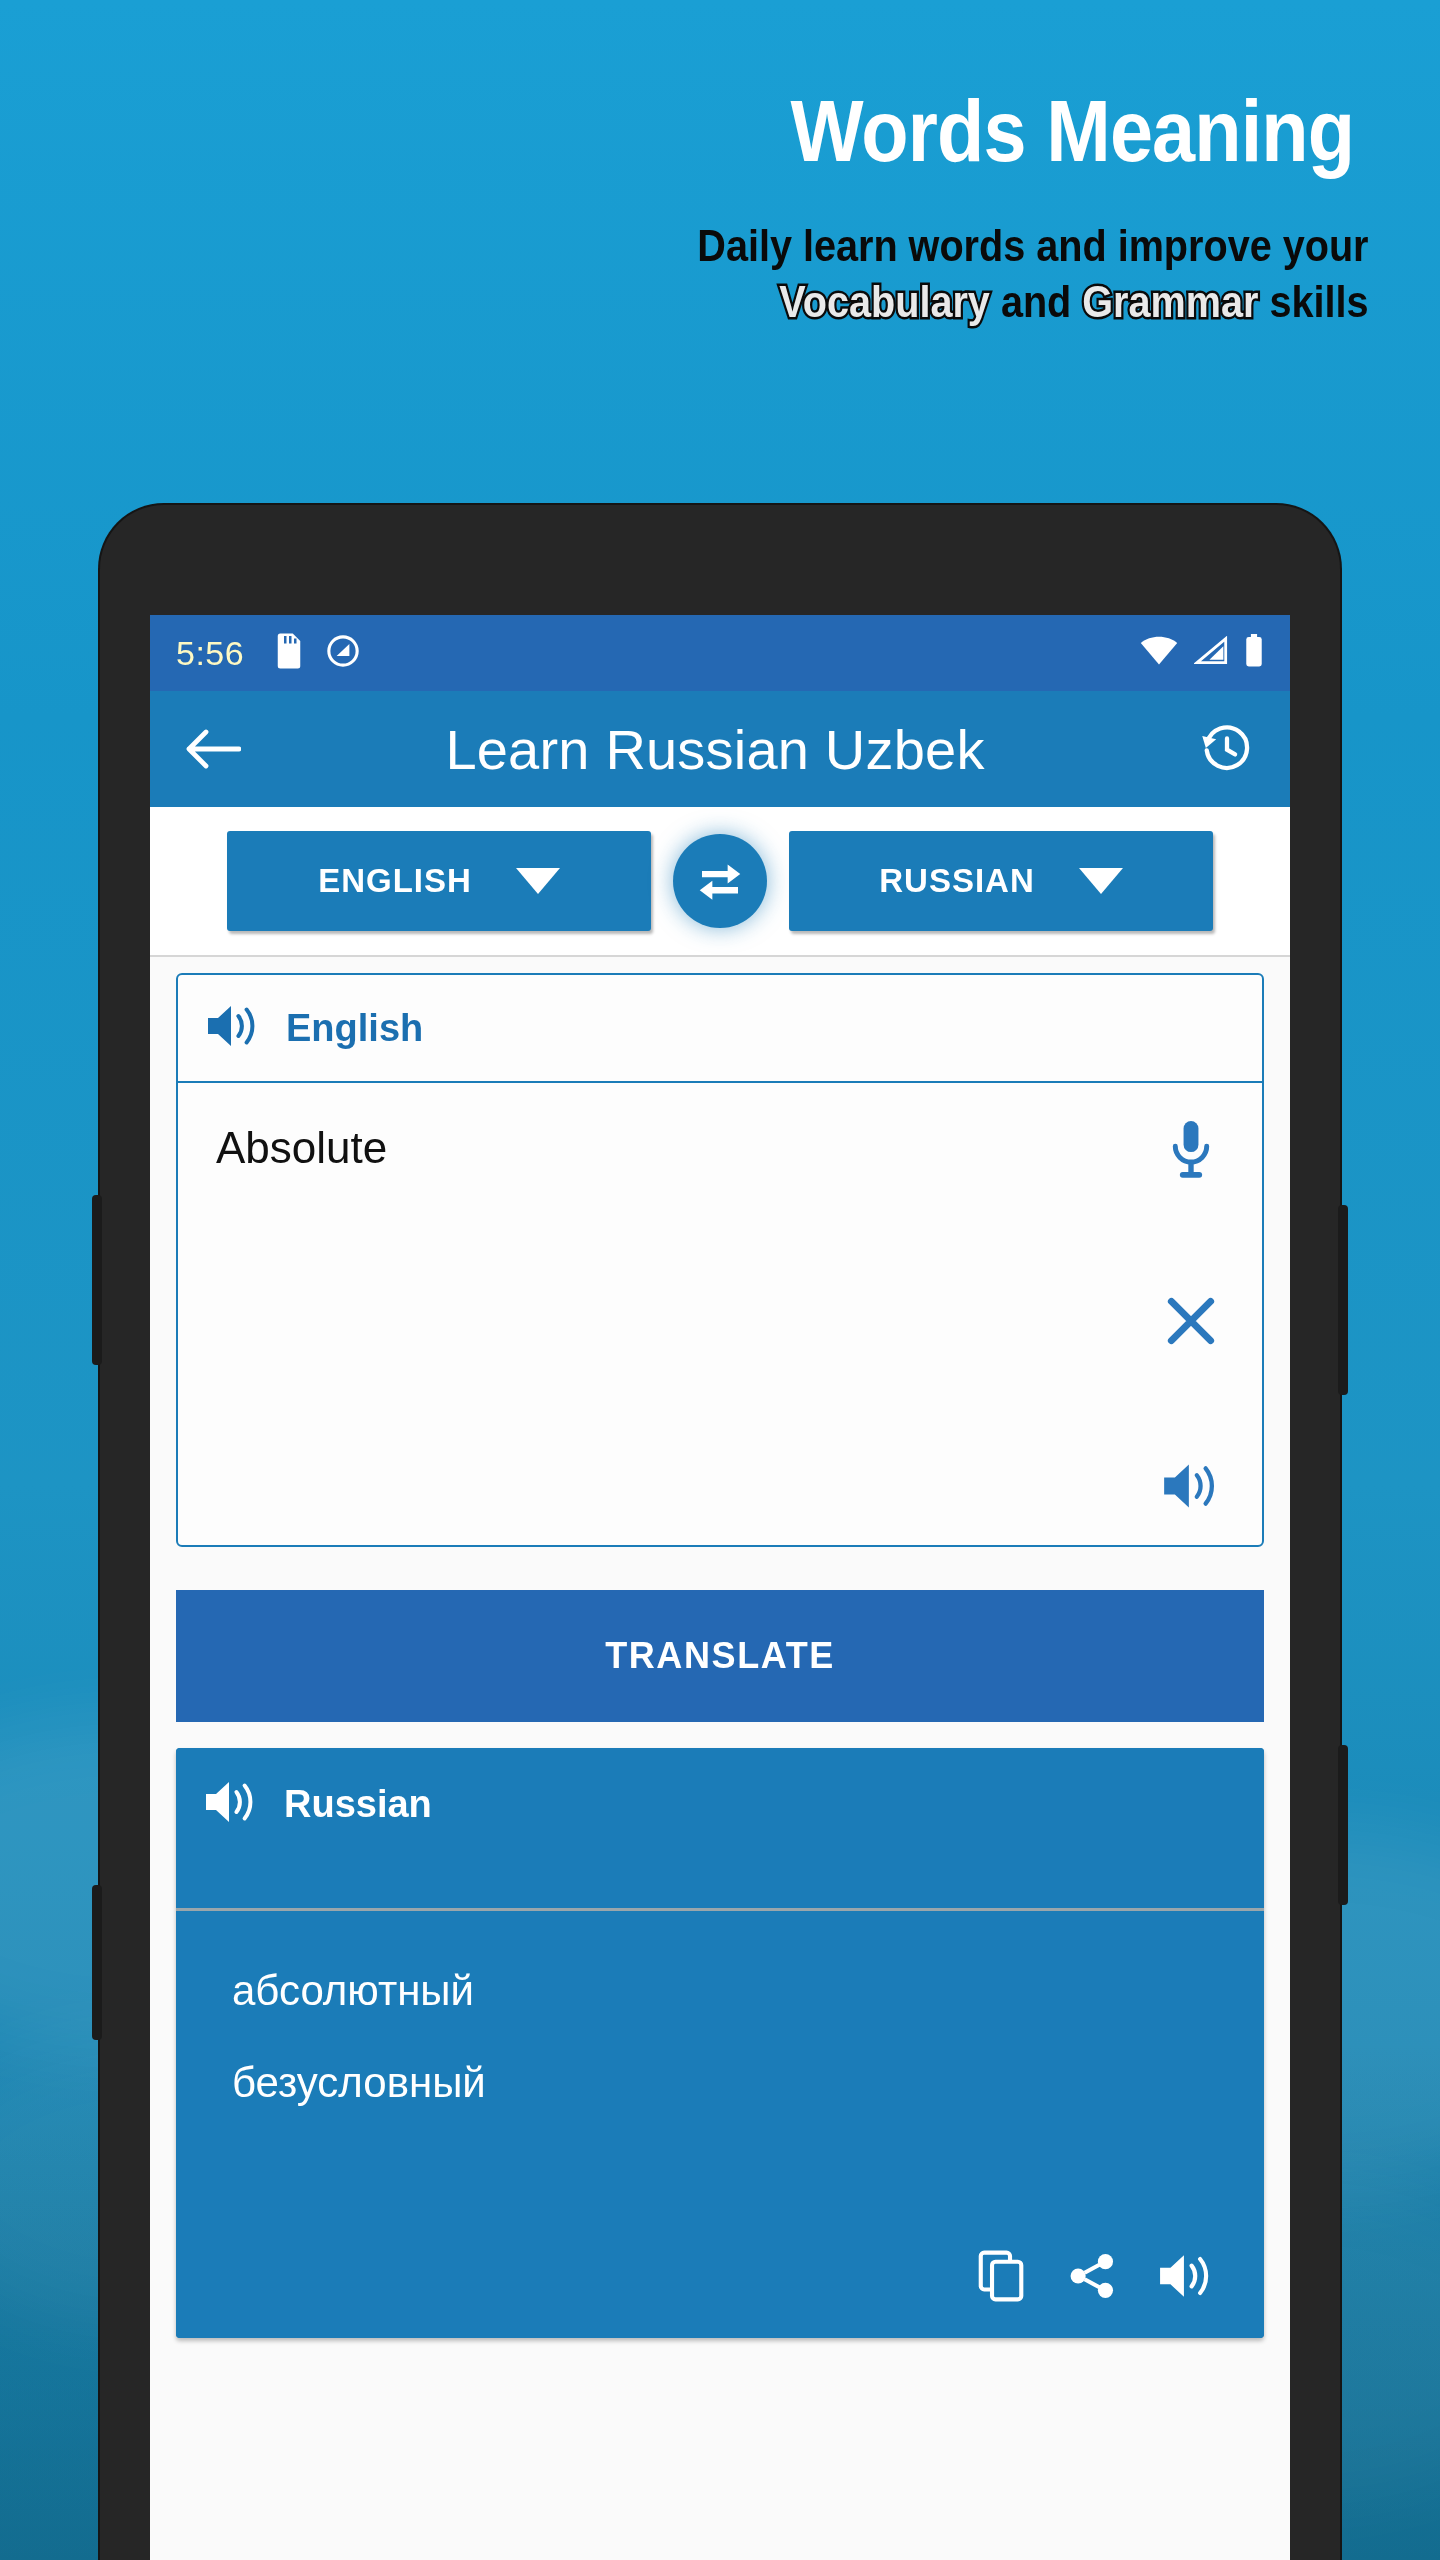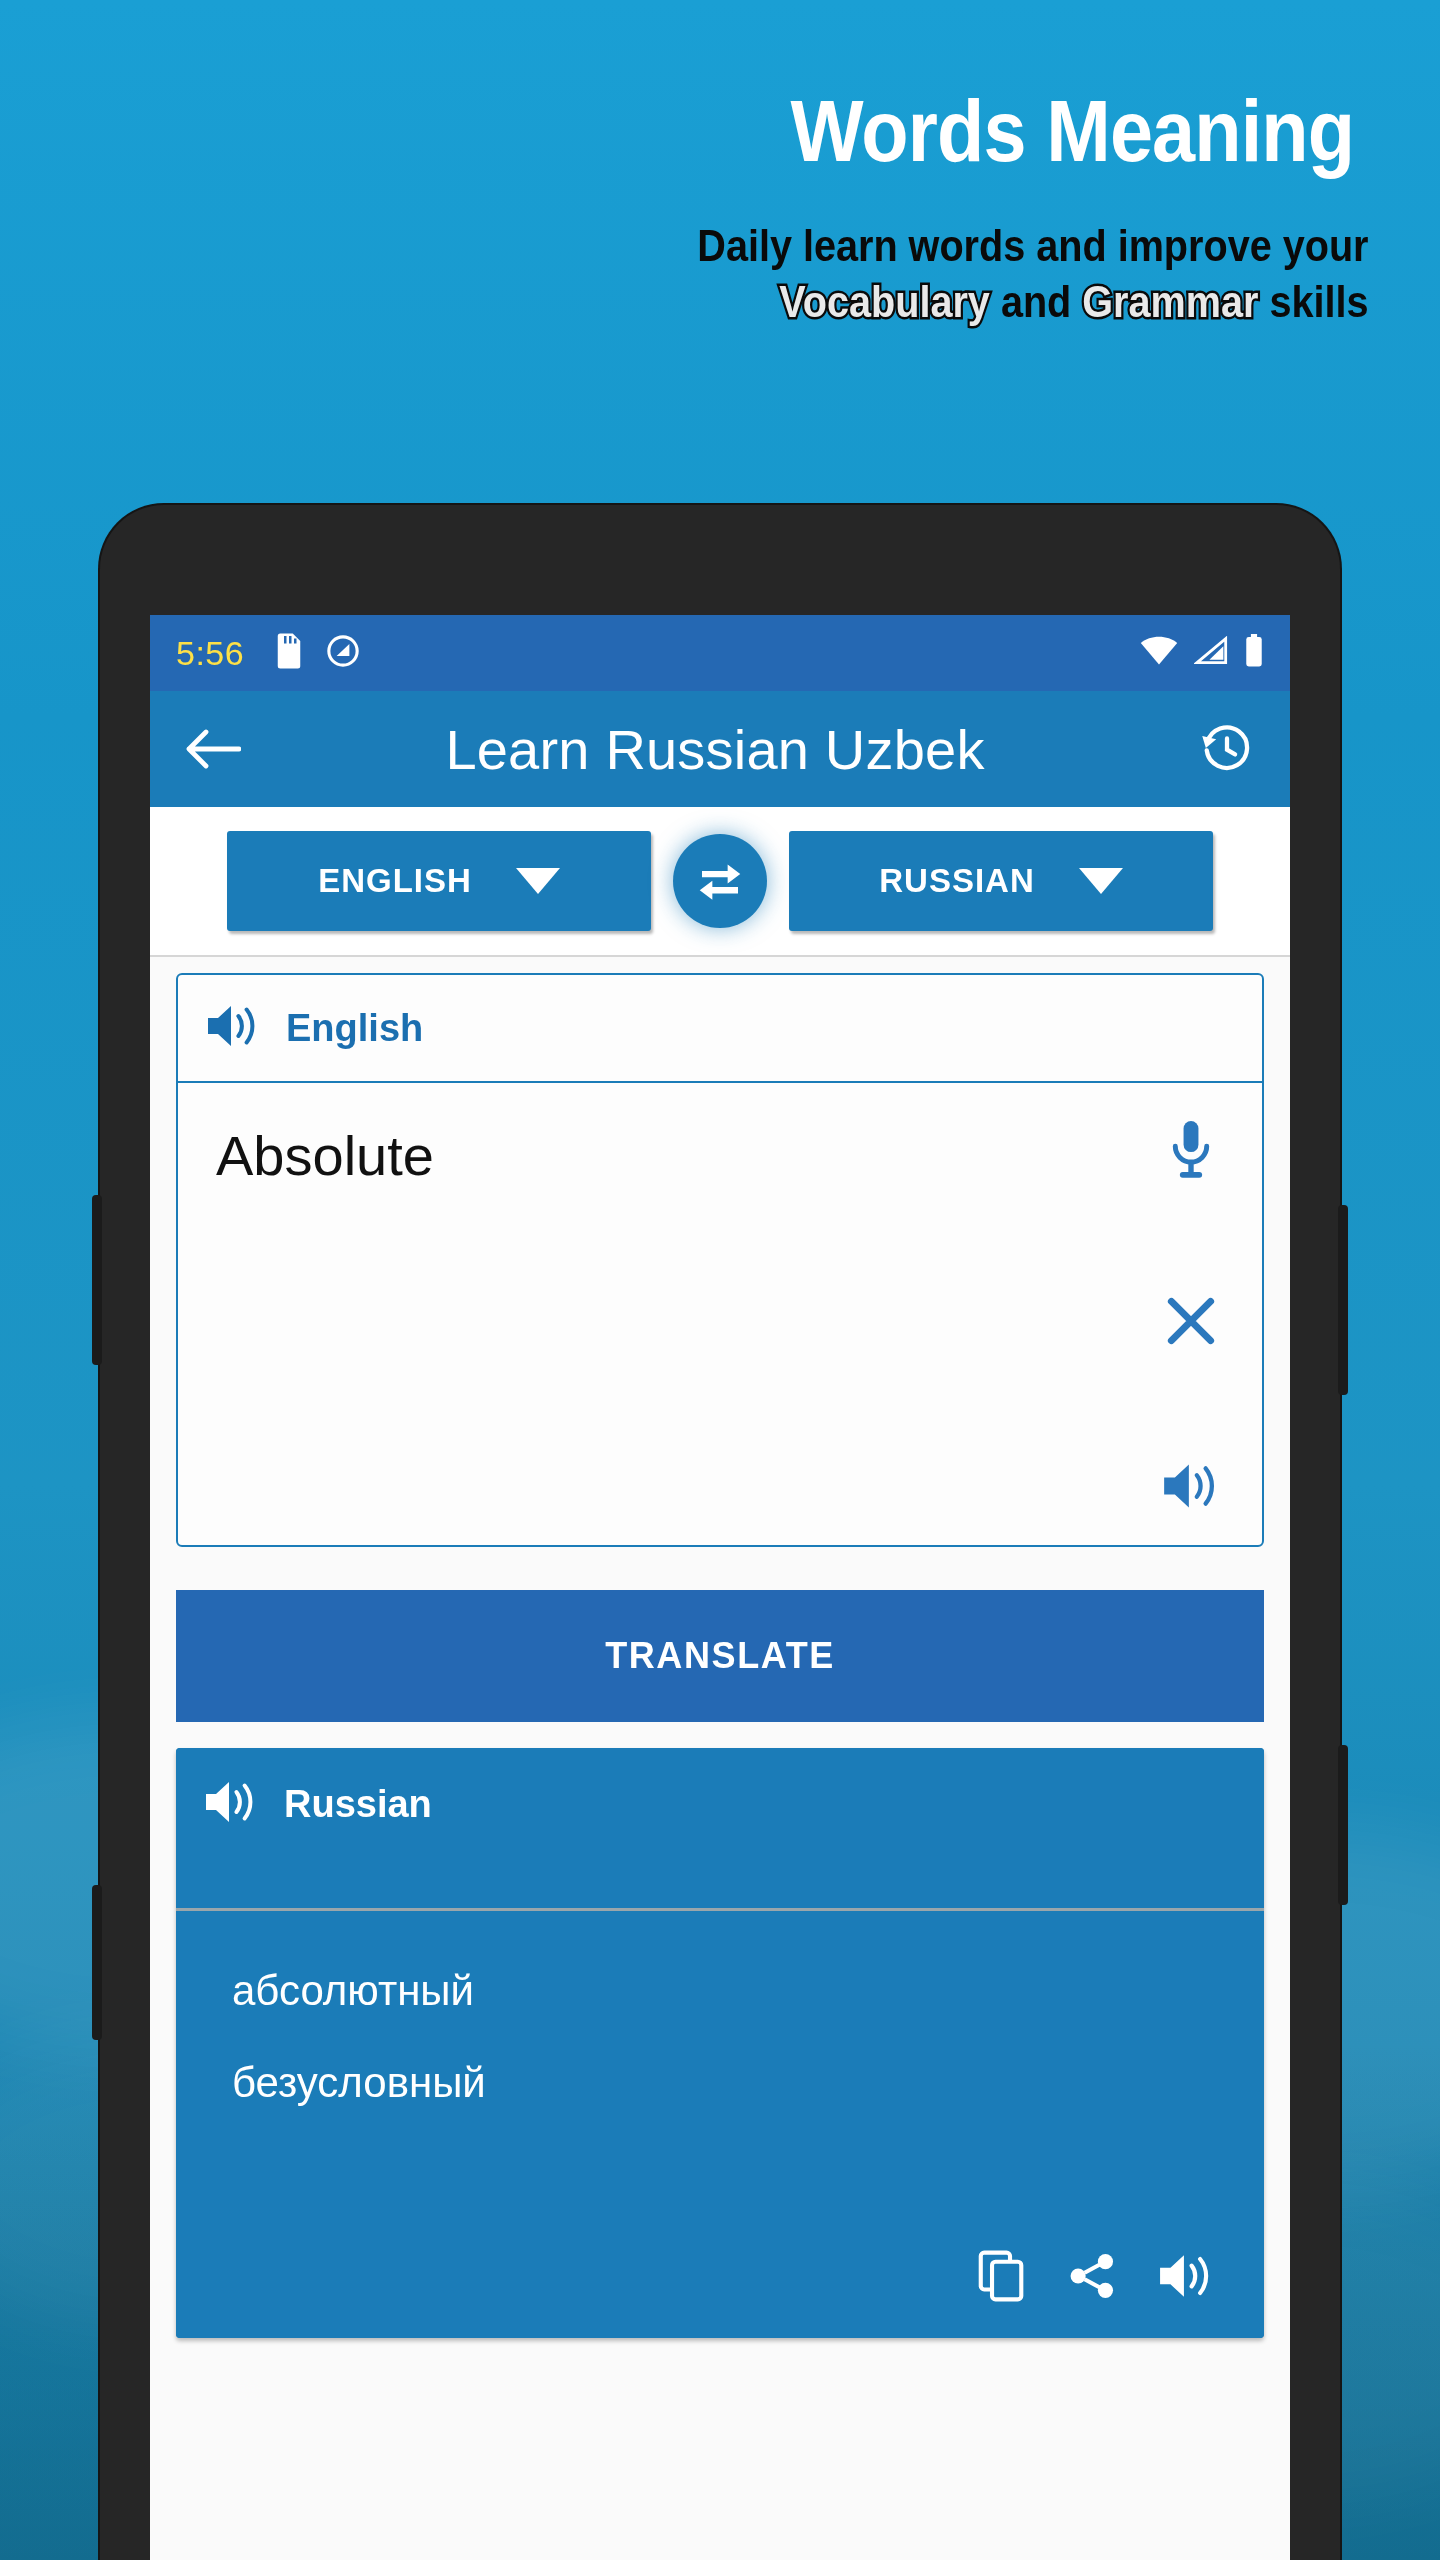--- a/index.html
+++ b/index.html
@@ -100,21 +100,21 @@
     overflow: hidden;
   }
 
   
   .statusbar {
     height: 76px;
     background: #2568b3;
     display: flex;
     align-items: center;
     padding: 0 26px;
-    color: #fde047;
+    color: #fef9c3;
   }
   .sb-time {
     font-size: 34px;
     letter-spacing: 0.5px;
   }
   .sb-icons-left { display: flex; align-items: center; gap: 22px; margin-left: 30px; }
   .sb-spacer { flex: 1; }
   .sb-icons-right { display: flex; align-items: center; gap: 16px; }
 
   
@@ -204,21 +204,21 @@
     font-size: 38px;
     font-weight: bold;
     color: #1b6fb0;
   }
   .input-body {
     position: relative;
     height: 462px;
     padding: 40px 38px;
   }
   .input-text {
-    font-size: 56px;
+    font-size: 44px;
     color: #111111;
   }
   .input-actions {
     position: absolute;
     right: 42px;
     top: 36px;
     bottom: 30px;
     display: flex;
     flex-direction: column;
     justify-content: space-between;

